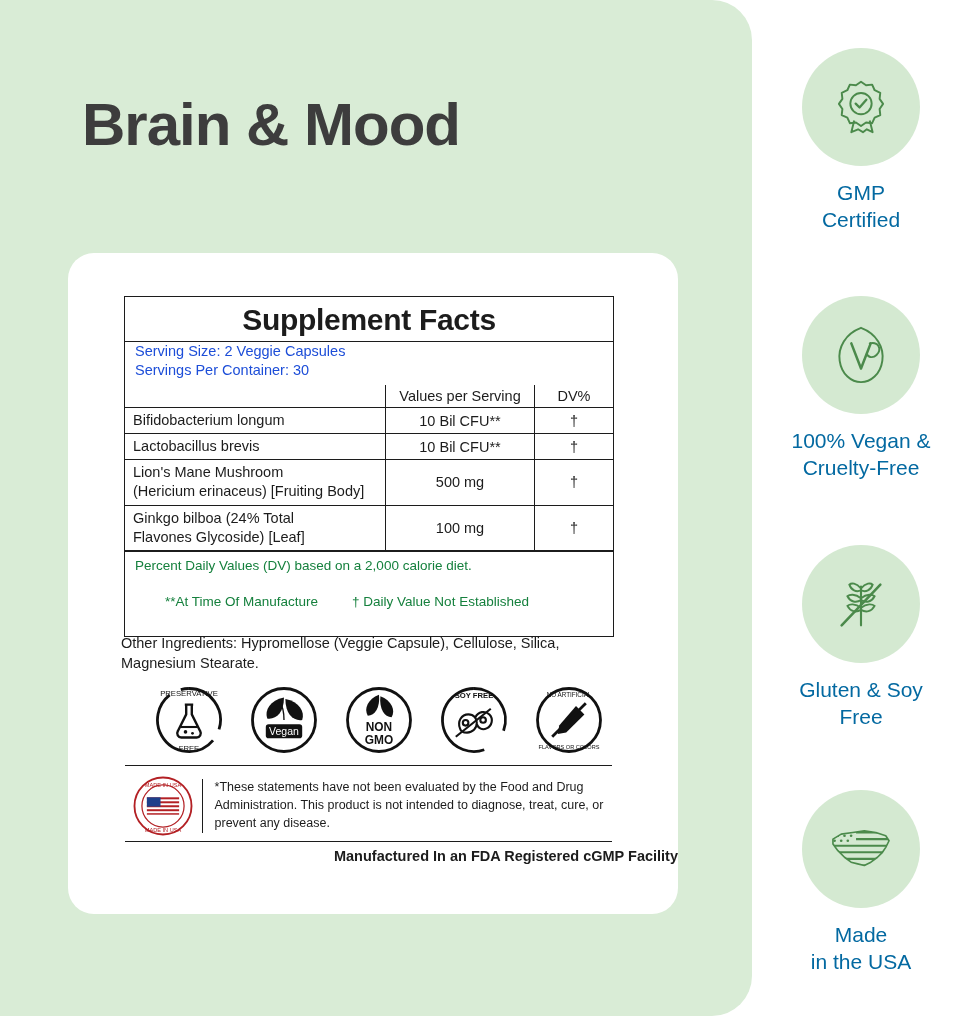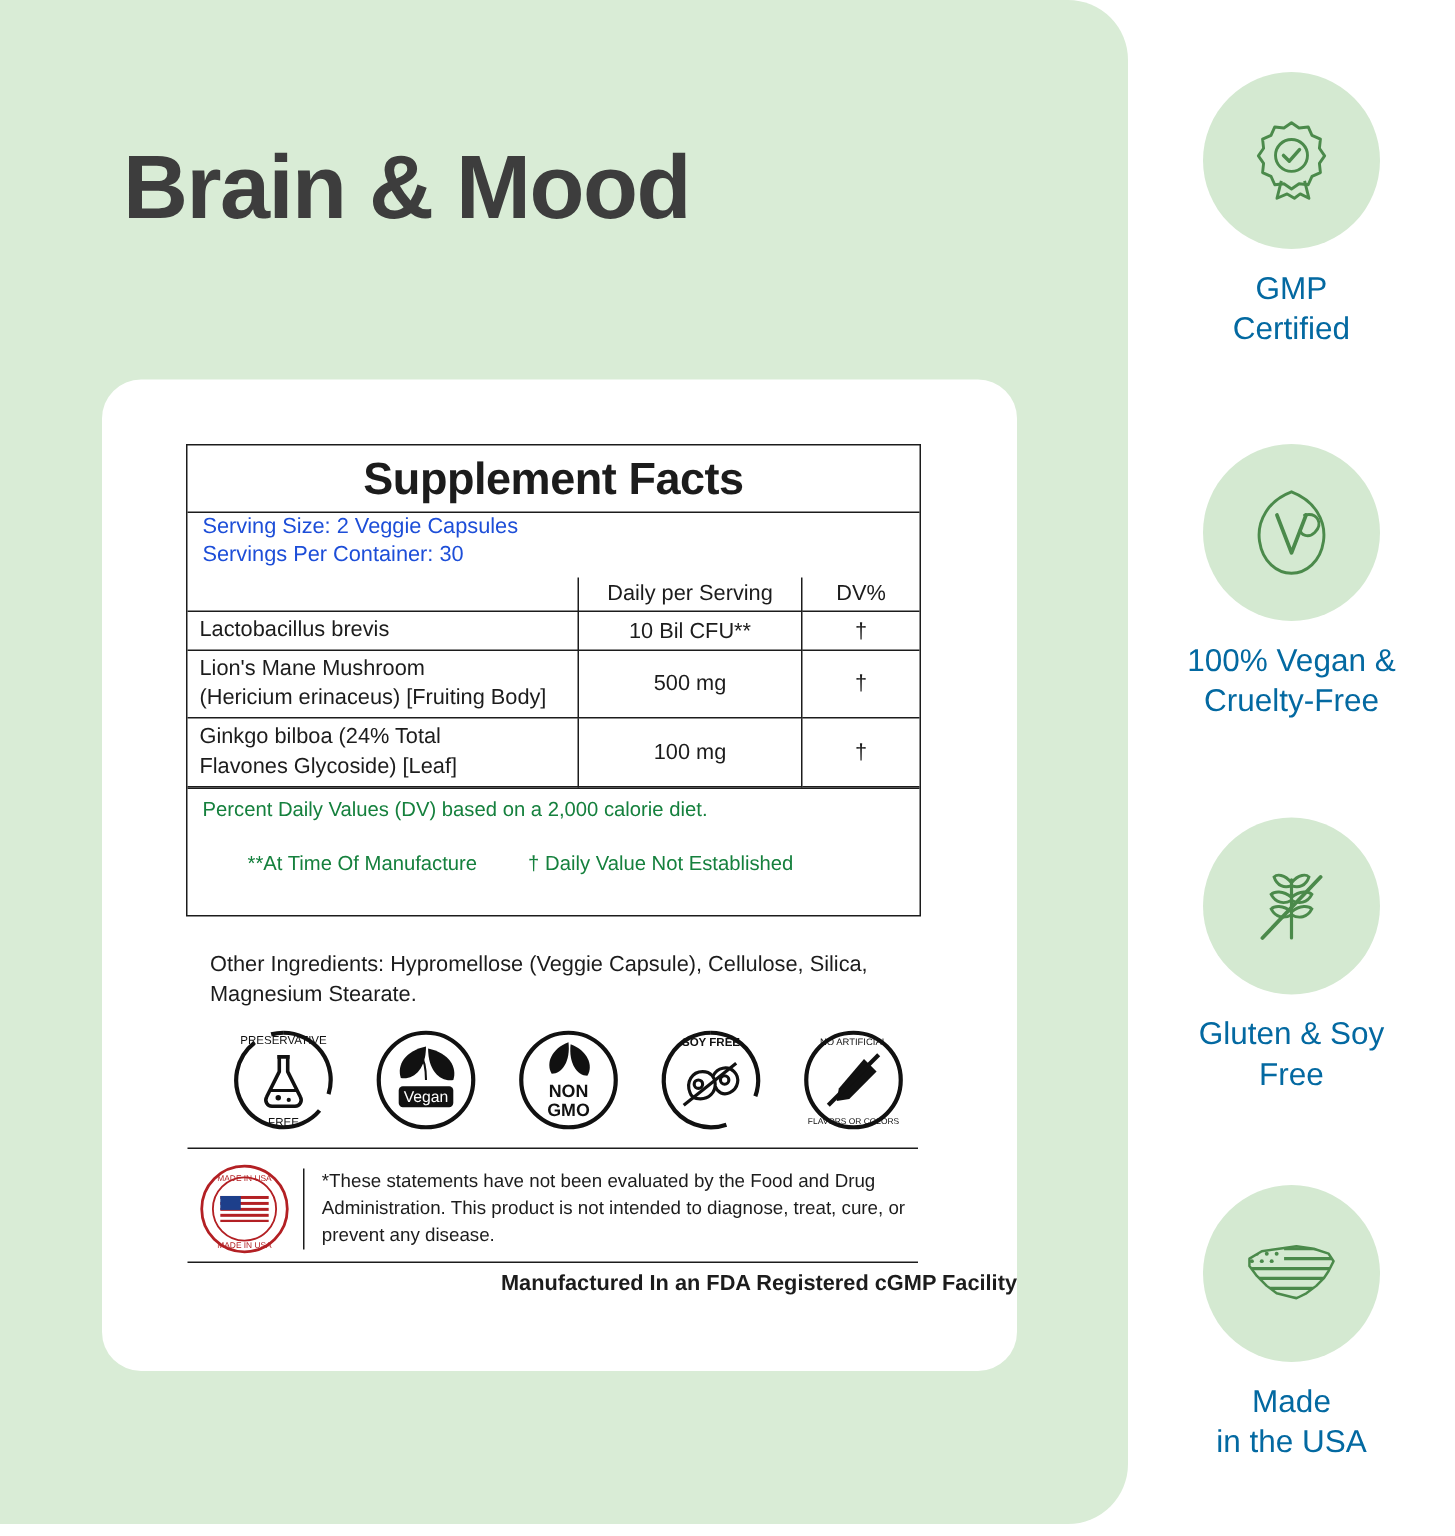--- a/index.html
+++ b/index.html
@@ -108,21 +108,21 @@
     line-height: 1.35;
     padding: 5px 10px 6px 10px;
     color: #15803d;
     border-top: 1.5px solid #1c1c1c;
   }
   .fn-row { white-space: pre; }
   .fn-gap { display: inline-block; width: 34px; }
 
   .other-ing {
     position: absolute;
-    left: 72px;
+    left: 53px;
     top: 380px;
     width: 470px;
     font-size: 14.5px;
     line-height: 1.38;
     color: #1c1c1c;
   }
 
   
   .badge-row {
     position: absolute;
@@ -234,25 +234,30 @@
     <div class="sf-rule-thick"></div>
     <div class="sf-serving">
       <div>Serving Size: 2 Veggie Capsules</div>
       <div>Servings Per Container: 30</div>
     </div>
 
     <table class="sf-table">
       <thead>
         <tr>
           <th></th>
-          <th class="col-amount">Daily per Serving</th>
+          <th class="col-amount">Values per Serving</th>
           <th class="col-dv">DV%</th>
         </tr>
       </thead>
       <tbody>
+        <tr>
+          <td class="nutrient">Bifidobacterium longum</td>
+          <td class="col-amount">10 Bil CFU**</td>
+          <td class="col-dv">†</td>
+        </tr>
         <tr>
           <td class="nutrient">Lactobacillus brevis</td>
           <td class="col-amount">10 Bil CFU**</td>
           <td class="col-dv">†</td>
         </tr>
         <tr>
           <td class="nutrient" style="white-space:pre-line">Lion's Mane Mushroom
 (Hericium erinaceus) [Fruiting Body]</td>
           <td class="col-amount">500 mg</td>
           <td class="col-dv">†</td>

